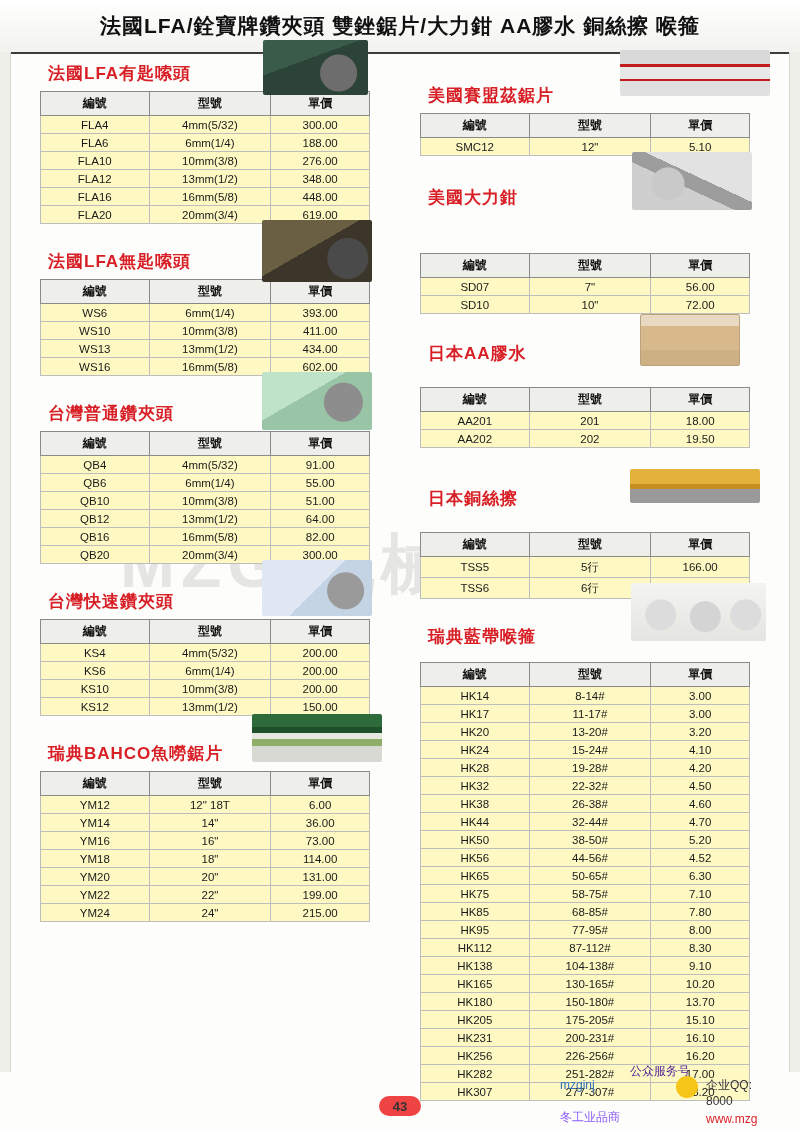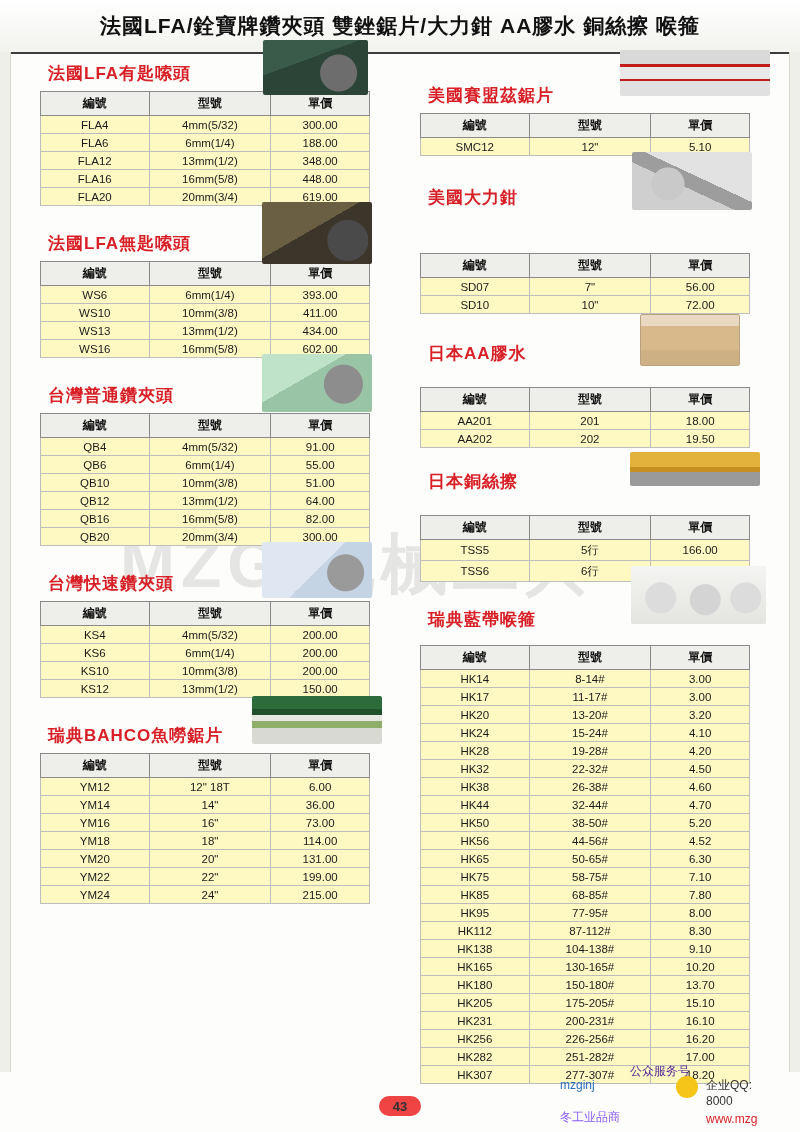--- a/index.html
+++ b/index.html
@@ -214,20 +214,25 @@
               <td>FLA4</td>
               <td>4mm(5/32)</td>
               <td>300.00</td>
             </tr>
           <tr>
               <td>FLA6</td>
               <td>6mm(1/4)</td>
               <td>188.00</td>
             </tr>
           <tr>
+              <td>FLA10</td>
+              <td>10mm(3/8)</td>
+              <td>276.00</td>
+            </tr>
+          <tr>
               <td>FLA12</td>
               <td>13mm(1/2)</td>
               <td>348.00</td>
             </tr>
           <tr>
               <td>FLA16</td>
               <td>16mm(5/8)</td>
               <td>448.00</td>
             </tr>
           <tr>
@@ -478,21 +483,21 @@
             </tr>
           <tr>
               <td>AA202</td>
               <td>202</td>
               <td>19.50</td>
             </tr>
         </tbody>
       </table>
     </div>
 
-    <div class="block" style="margin-top:22px;">
+    <div class="block" style="margin-top:39px;">
       <div class="photo ph-brush"></div>
       <div class="sec-title">日本銅絲擦</div>
       <table class="price" style="margin-top:22px;">
         <thead>
             <tr>
           <th>編號</th>
           <th>型號</th>
           <th>單價</th>
         </tr>
           </thead>

